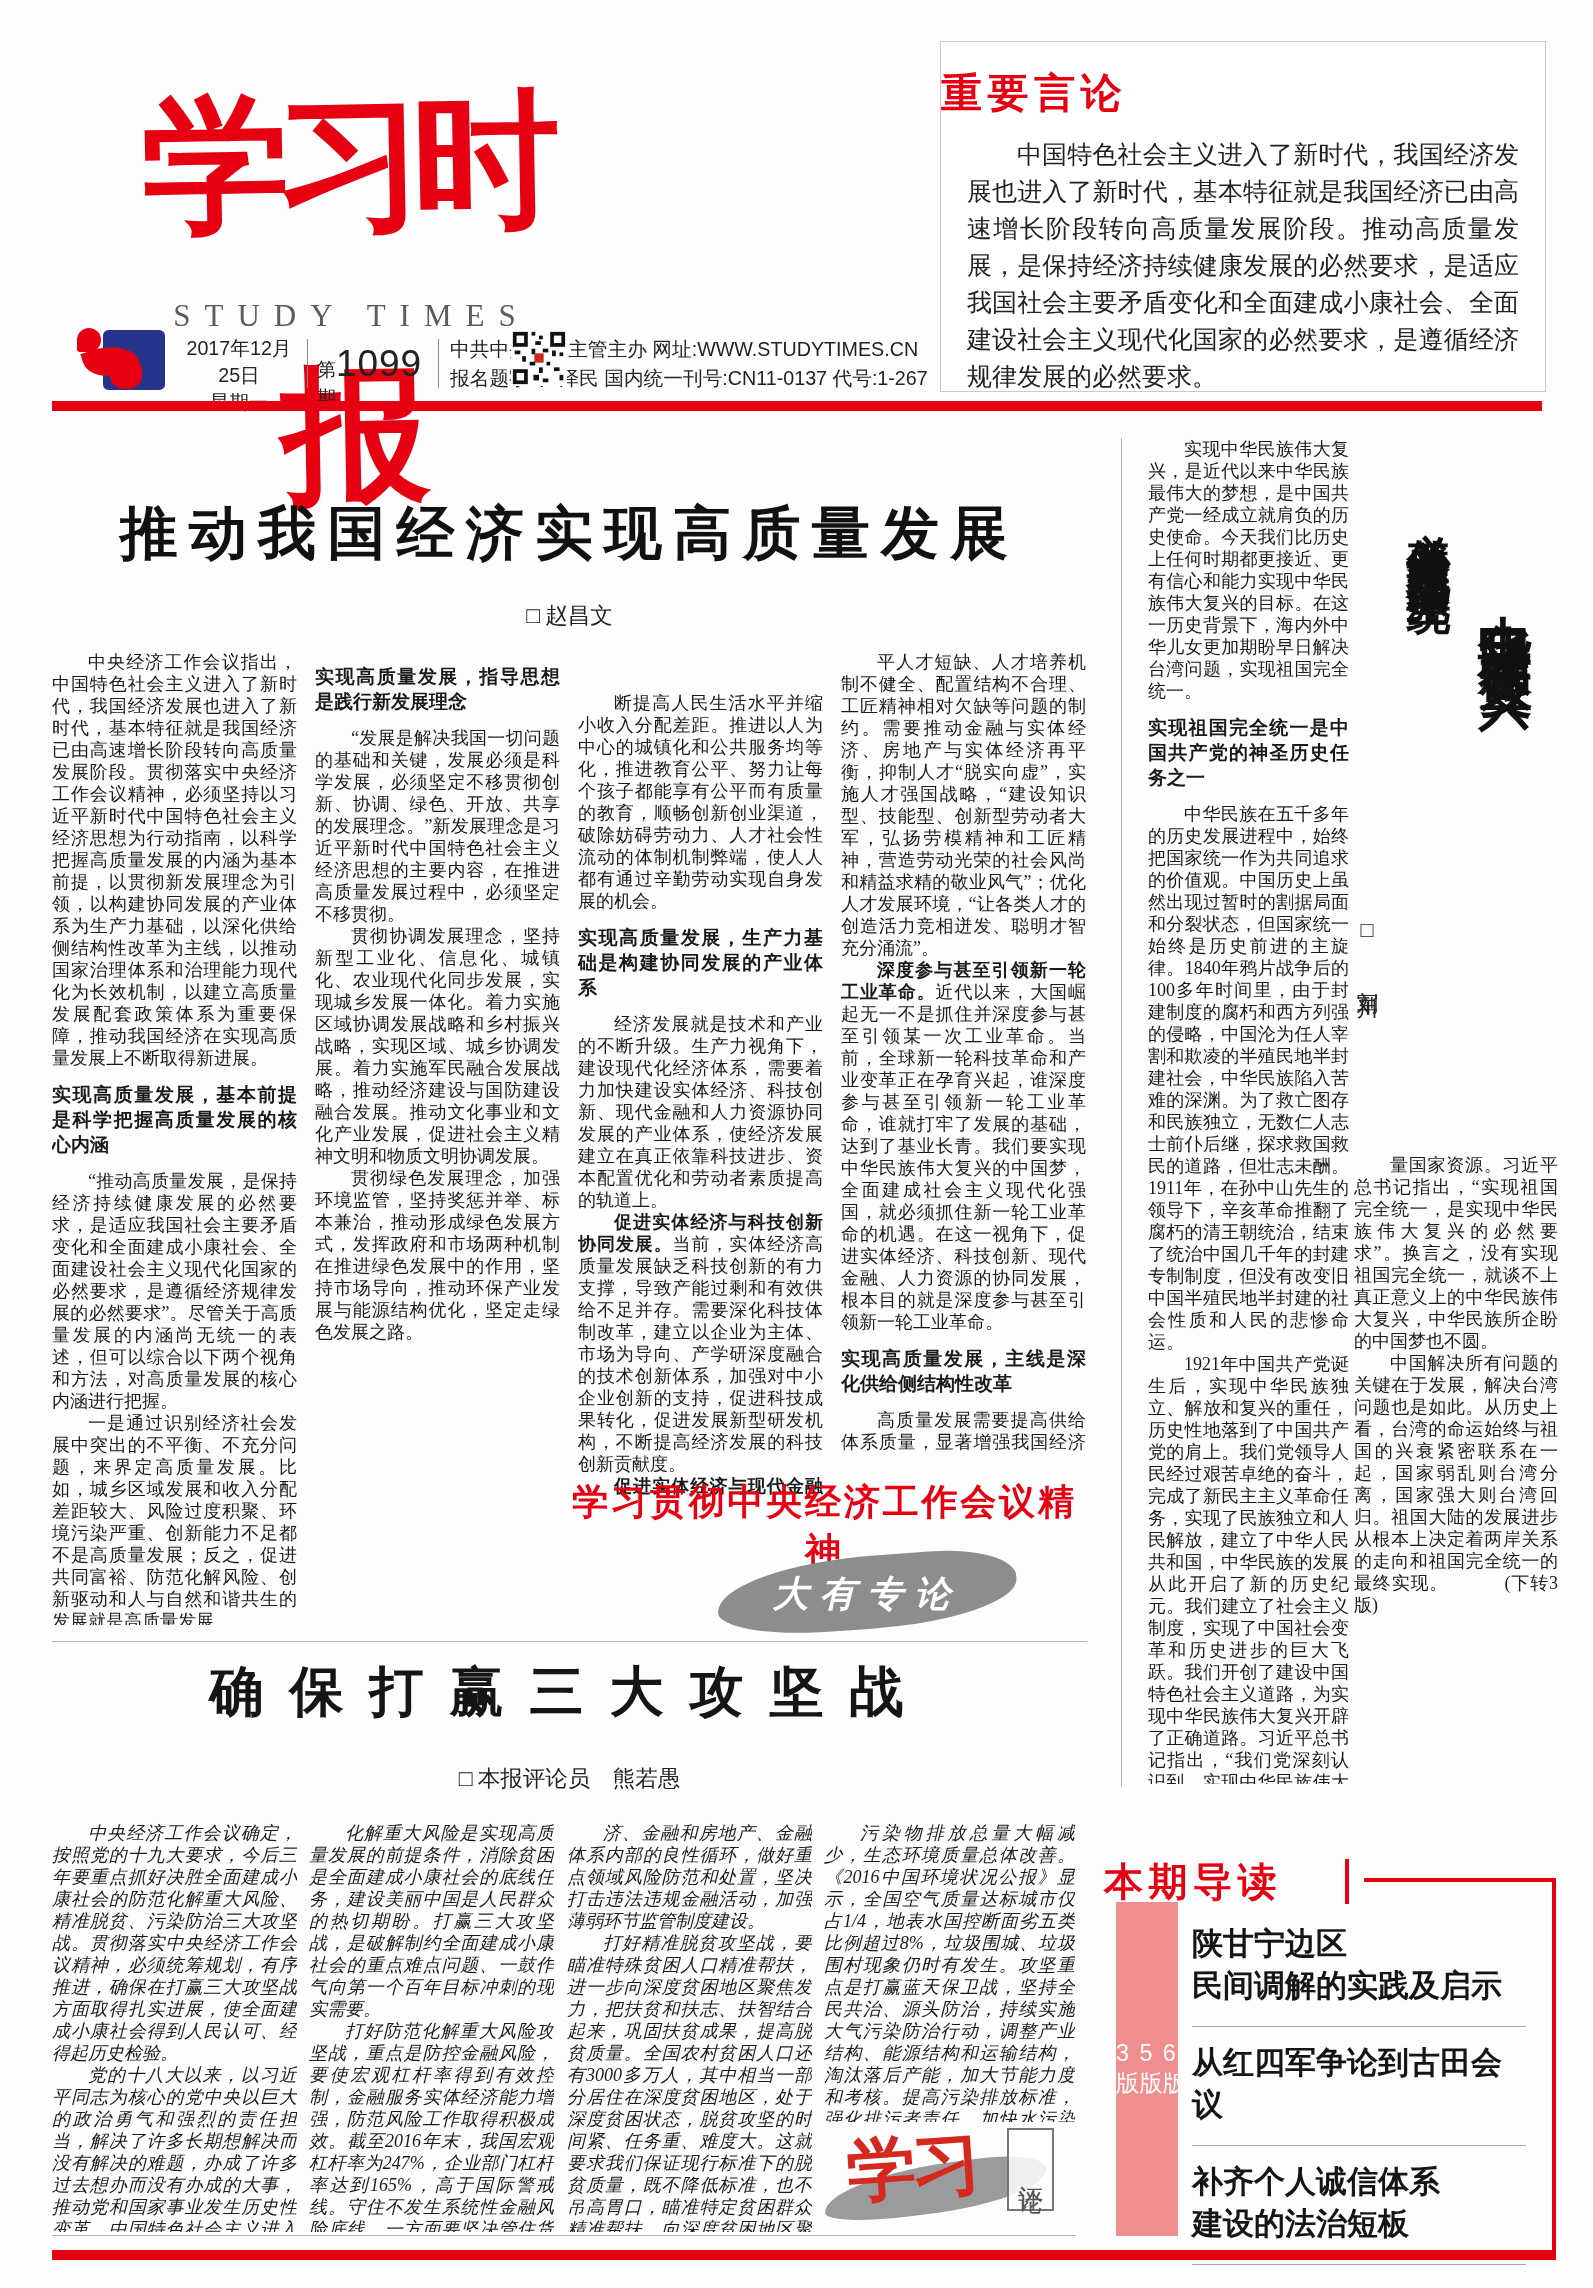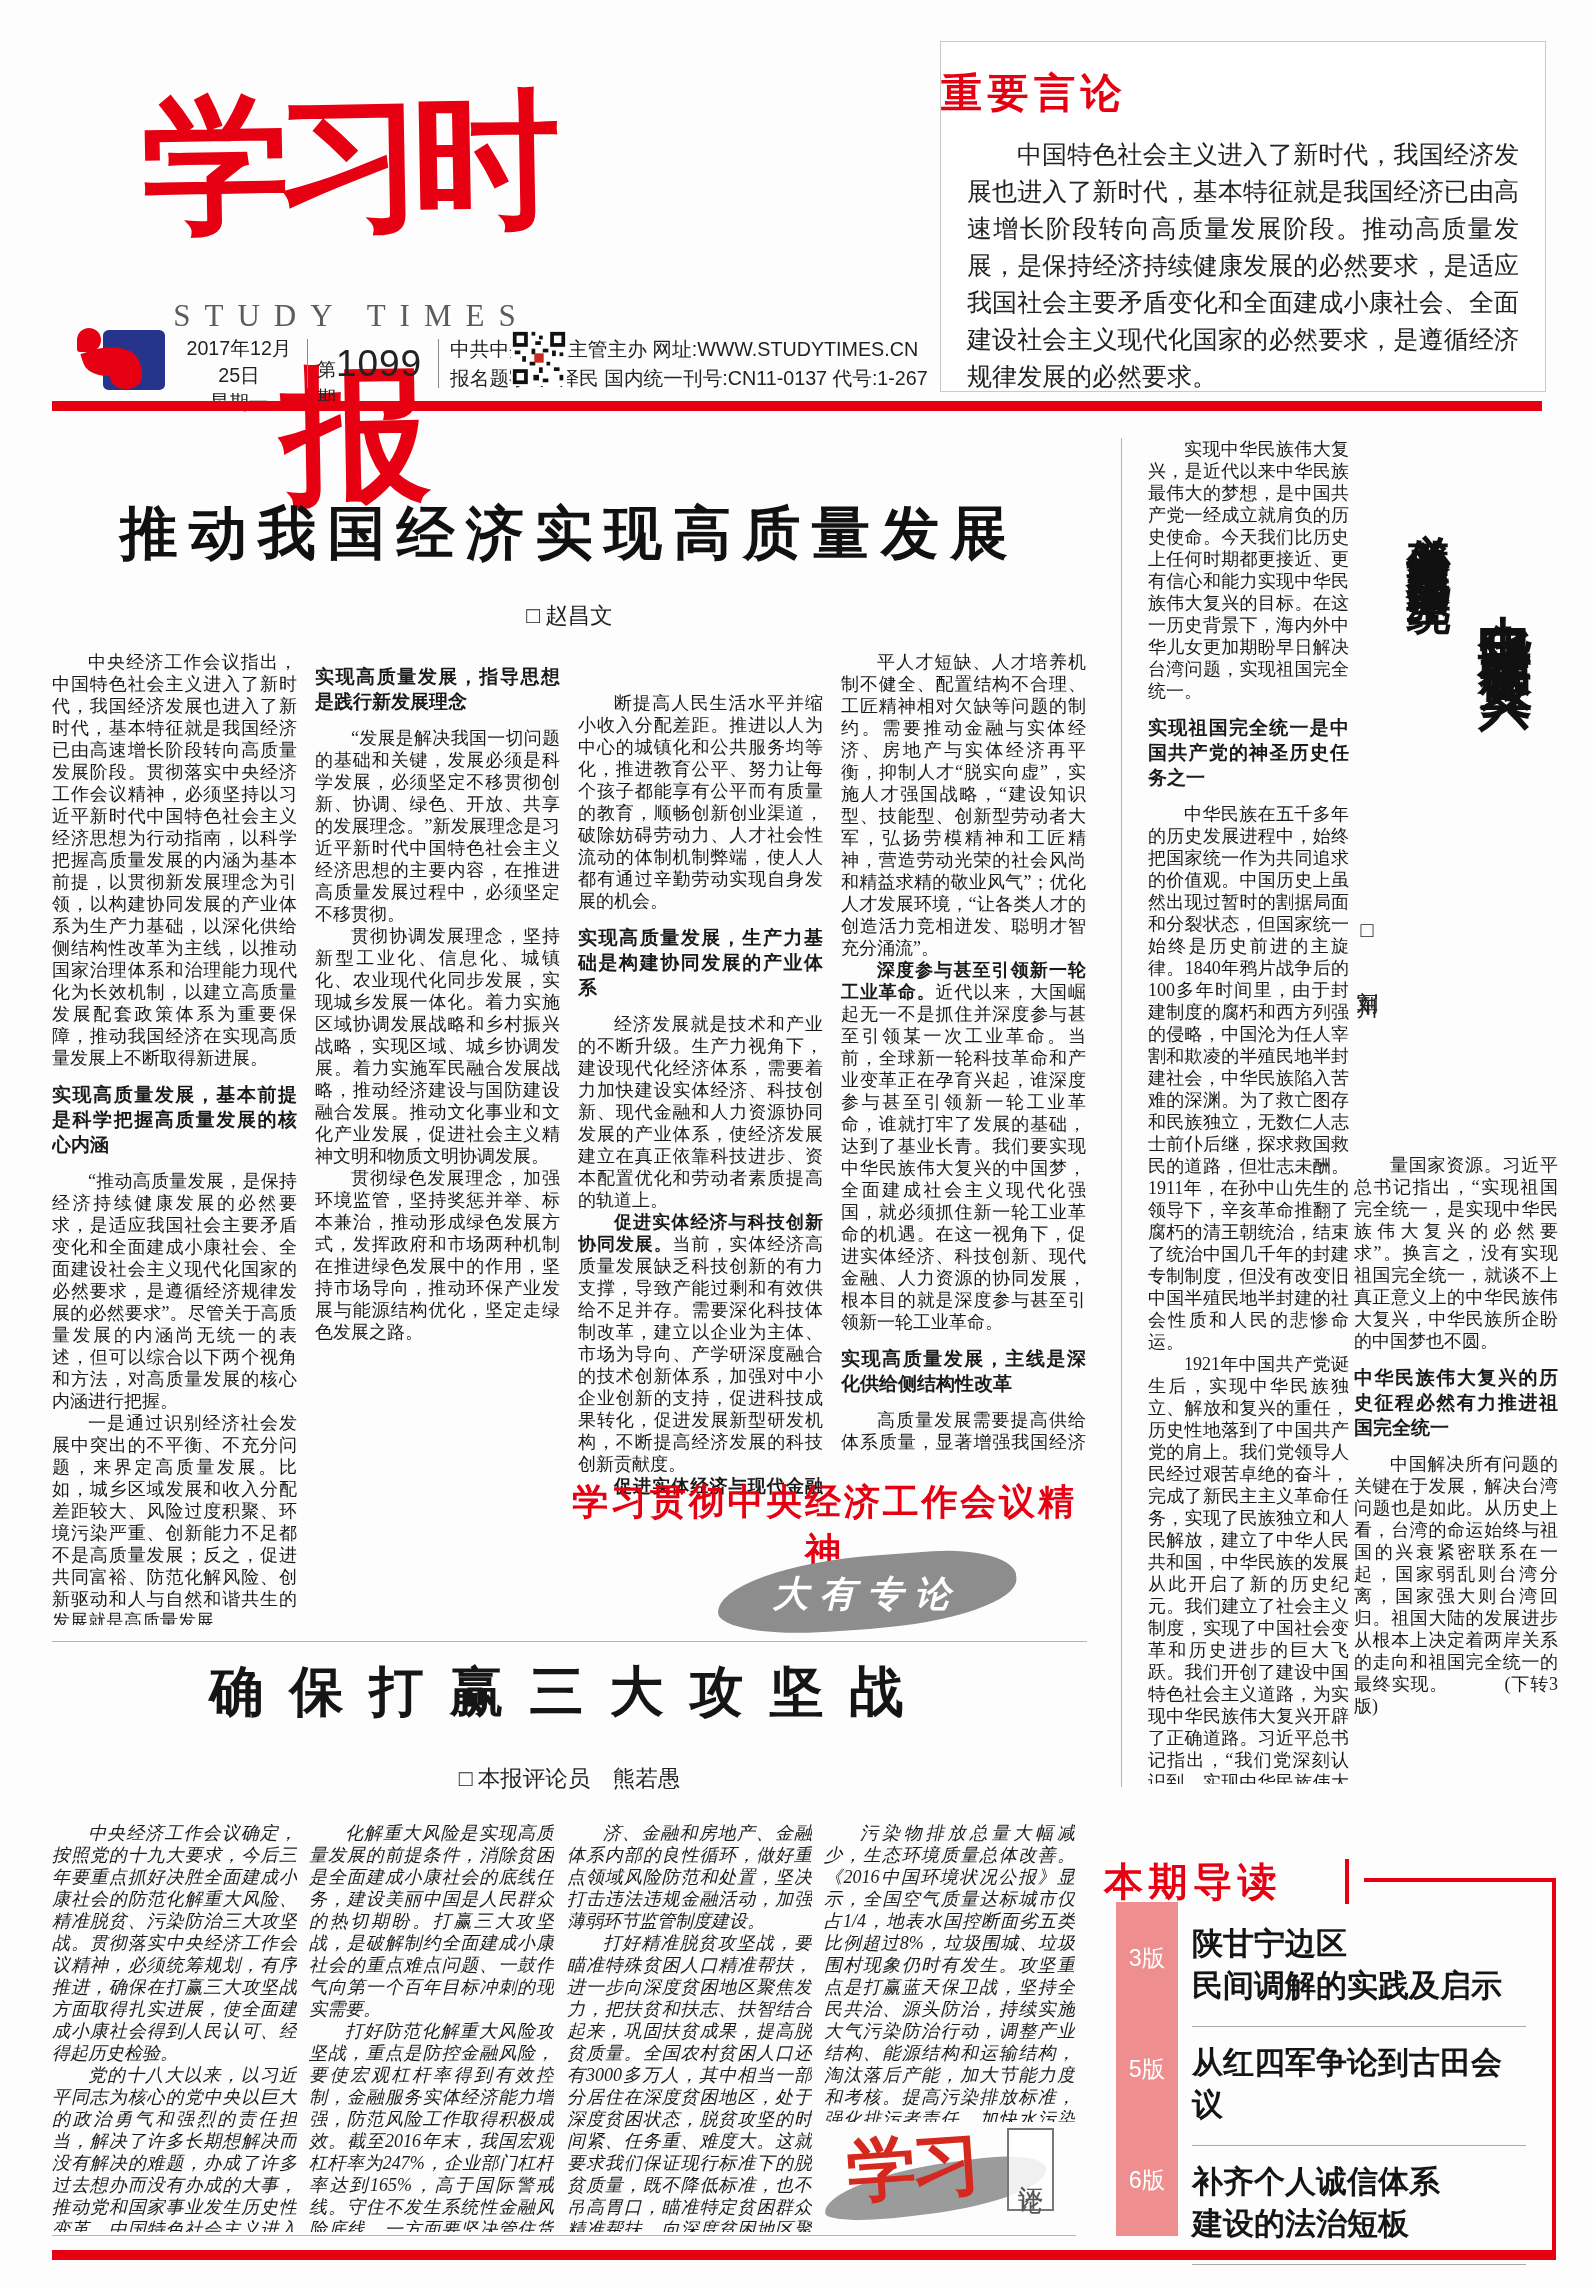--- a/index.html
+++ b/index.html
@@ -71,21 +71,21 @@
   .uni-h2{left:1400px;top:498px;height:637px;font-size:44px;font-weight:900;letter-spacing:5.6px;
     color:#111;font-family:"DejaVu Serif",serif;}
   .uni-byline{left:1353px;top:918px;height:159px;font-size:21.5px;color:#222;letter-spacing:3.7px;}
   
   .guide-title{left:1104px;top:1855px;font-size:39px;font-weight:900;color:#e60012;
     font-family:"Liberation Sans",sans-serif;letter-spacing:5.6px;}
   .guide-bar-sep{left:1345px;top:1859px;width:3.7px;height:45px;background:#e60012;}
   .frame-top{left:1364px;top:1878px;width:191px;height:3.7px;background:#e60012;}
   .frame-right{left:1552px;top:1878px;width:3.7px;height:379px;background:#e60012;}
   .pinkbar{left:1116px;top:1902px;width:62px;height:334px;background:#ee8e8e;display:flex;
-    flex-direction:column;justify-content:space-around;align-items:center;}
+    flex-direction:row;justify-content:space-around;align-items:center;}
   .pinkbar span{color:#fff;font-size:23.4px;font-family:"Liberation Sans",sans-serif;}
   .guide-items{left:1192px;top:1908px;width:334px;}
   .guide-item{border-bottom:0.9px solid #a9a9a9;padding:15px 0 19px 0;font-size:31px;font-weight:bold;
     line-height:42px;color:#151515;}
   .bottom-gray{left:52px;top:2235px;width:1024px;height:0.9px;background:#b5b5b5;}
   .bottom-red{left:52px;top:2250px;width:1504px;height:10.3px;background:#e60012;}
 </style>
 </head>
 <body>
 
@@ -219,21 +219,20 @@
     <p>中华民族在五千多年的历史发展进程中，始终把国家统一作为共同追求的价值观。中国历史上虽然出现过暂时的割据局面和分裂状态，但国家统一始终是历史前进的主旋律。1840年鸦片战争后的100多年时间里，由于封建制度的腐朽和西方列强的侵略，中国沦为任人宰割和欺凌的半殖民地半封建社会，中华民族陷入苦难的深渊。为了救亡图存和民族独立，无数仁人志士前仆后继，探求救国救民的道路，但壮志未酬。1911年，在孙中山先生的领导下，辛亥革命推翻了腐朽的清王朝统治，结束了统治中国几千年的封建专制制度，但没有改变旧中国半殖民地半封建的社会性质和人民的悲惨命运。</p>
     <p>1921年中国共产党诞生后，实现中华民族独立、解放和复兴的重任，历史性地落到了中国共产党的肩上。我们党领导人民经过艰苦卓绝的奋斗，完成了新民主主义革命任务，实现了民族独立和人民解放，建立了中华人民共和国，中华民族的发展从此开启了新的历史纪元。我们建立了社会主义制度，实现了中国社会变革和历史进步的巨大飞跃。我们开创了建设中国特色社会主义道路，为实现中华民族伟大复兴开辟了正确道路。习近平总书记指出，“我们党深刻认识到，实现中华民族伟大复兴，必须推翻压在中国人民头上的帝国主义、封建主义、官僚资本主义三座大山，实现民族独立、人民解放、国家统一、社会稳定”。中国共产党从肩负的历史使命出发，始终把实现祖国完全统一作为自己的神圣历史任务之一。</p>
   </div>
 
 <div class="abs vert uni-h2">必然要求实现祖国完全统一</div>
 <div class="abs vert uni-h1">中华民族伟大复兴</div>
 <div class="abs vert uni-byline">□ 刘军川</div>
 
 <div class="abs col" style="left:1354px;top:1154px;width:204px;height:632px;">
     <p>量国家资源。习近平总书记指出，“实现祖国完全统一，是实现中华民族伟大复兴的必然要求”。换言之，没有实现祖国完全统一，就谈不上真正意义上的中华民族伟大复兴，中华民族所企盼的中国梦也不圆。</p>
-    <div class="subhead">中华民族伟大复兴的历史征程必然有力推进祖国完全统一</div>
     <p>中国解决所有问题的关键在于发展，解决台湾问题也是如此。从历史上看，台湾的命运始终与祖国的兴衰紧密联系在一起，国家弱乱则台湾分离，国家强大则台湾回归。祖国大陆的发展进步从根本上决定着两岸关系的走向和祖国完全统一的最终实现。　　　(下转3版)</p>
   </div>
 
 <div class="abs guide-title">本期导读</div>
 <div class="abs guide-bar-sep"></div>
 <div class="abs frame-top"></div>
 <div class="abs frame-right"></div>
 
 <div class="abs pinkbar">
     <span>3版</span>

